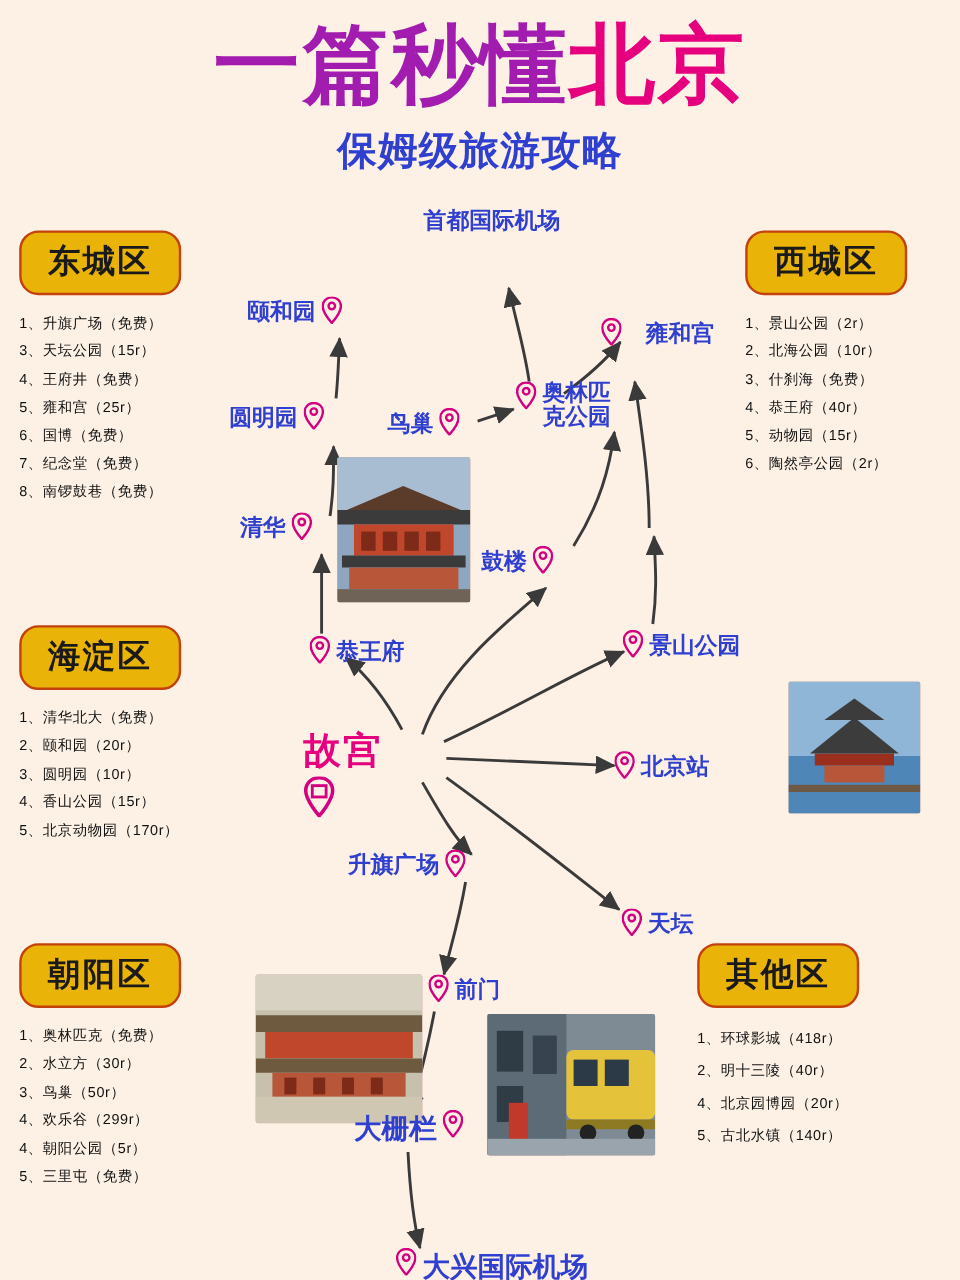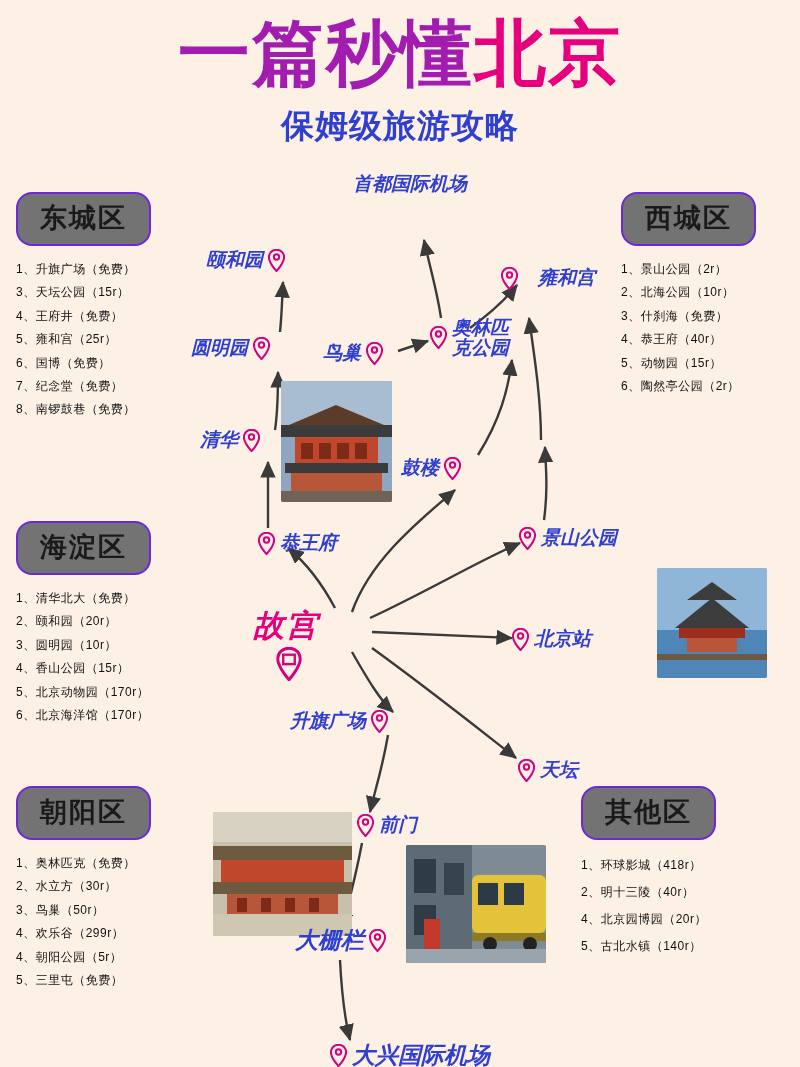--- a/index.html
+++ b/index.html
@@ -41,22 +41,22 @@
     color: #2f3fd0;
     letter-spacing: 1px;
   }
 
   
   .district {
     position: absolute;
   }
   .district-badge {
     display: inline-block;
-    background: #737373;
-    border: 2px solid #6d28d9;
+    background: #eab308;
+    border: 2px solid #c2410c;
     border-radius: 16px;
     padding: 6px 22px 8px 22px;
     font-family: Liberation Sans, sans-serif;
     font-size: 27px;
     font-weight: bold;
     color: #1a1a1a;
     letter-spacing: 2px;
   }
   .district-list {
     margin-top: 12px;
@@ -73,27 +73,25 @@
     left: 0;
     top: 0;
     width: 800px;
     height: 1067px;
     pointer-events: none;
   }
 
   .node {
     position: absolute;
     display: flex;
-    align-items: center;
     white-space: nowrap;
     font-family: "Liberation Serif", serif;
     font-weight: bold;
     color: #2f3fd0;
     font-size: 19px;
-    font-style: italic;
   }
   .node .pin {
     width: 17px;
     height: 23px;
     flex: none;
     position: relative;
   }
   .node.label-left { flex-direction: row-reverse; }
   .node.label-left .lbl { margin-right: 5px; }
   .node .lbl { margin-left: 5px; }
@@ -154,21 +152,20 @@
 </div>
 
 <div class="district" style="left:16px; top:521px;">
   <div class="district-badge">海淀区</div>
   <div class="district-list">
     <div>1、清华北大（免费）</div>
     <div>2、颐和园（20r）</div>
     <div>3、圆明园（10r）</div>
     <div>4、香山公园（15r）</div>
     <div>5、北京动物园（170r）</div>
-    <div>6、北京海洋馆（170r）</div>
   </div>
 </div>
 
 <div class="district" style="left:16px; top:786px;">
   <div class="district-badge">朝阳区</div>
   <div class="district-list">
     <div>1、奥林匹克（免费）</div>
     <div>2、水立方（30r）</div>
     <div>3、鸟巢（50r）</div>
     <div>4、欢乐谷（299r）</div>

